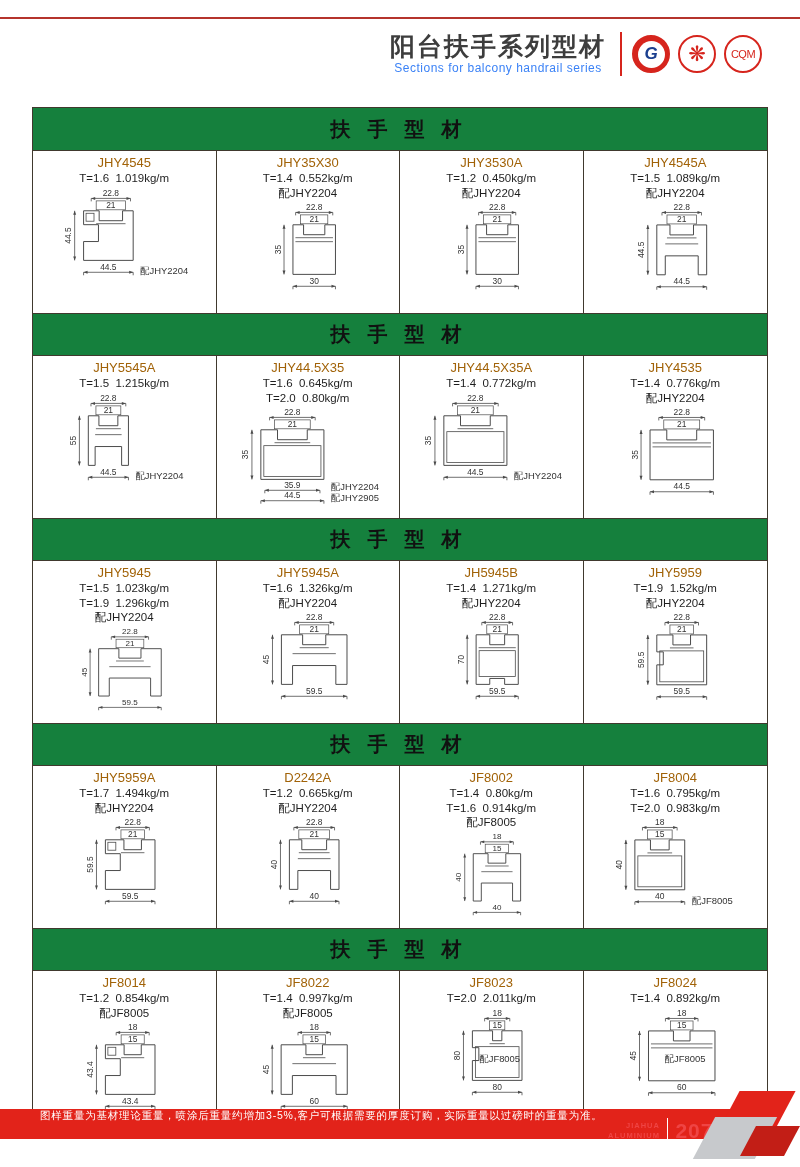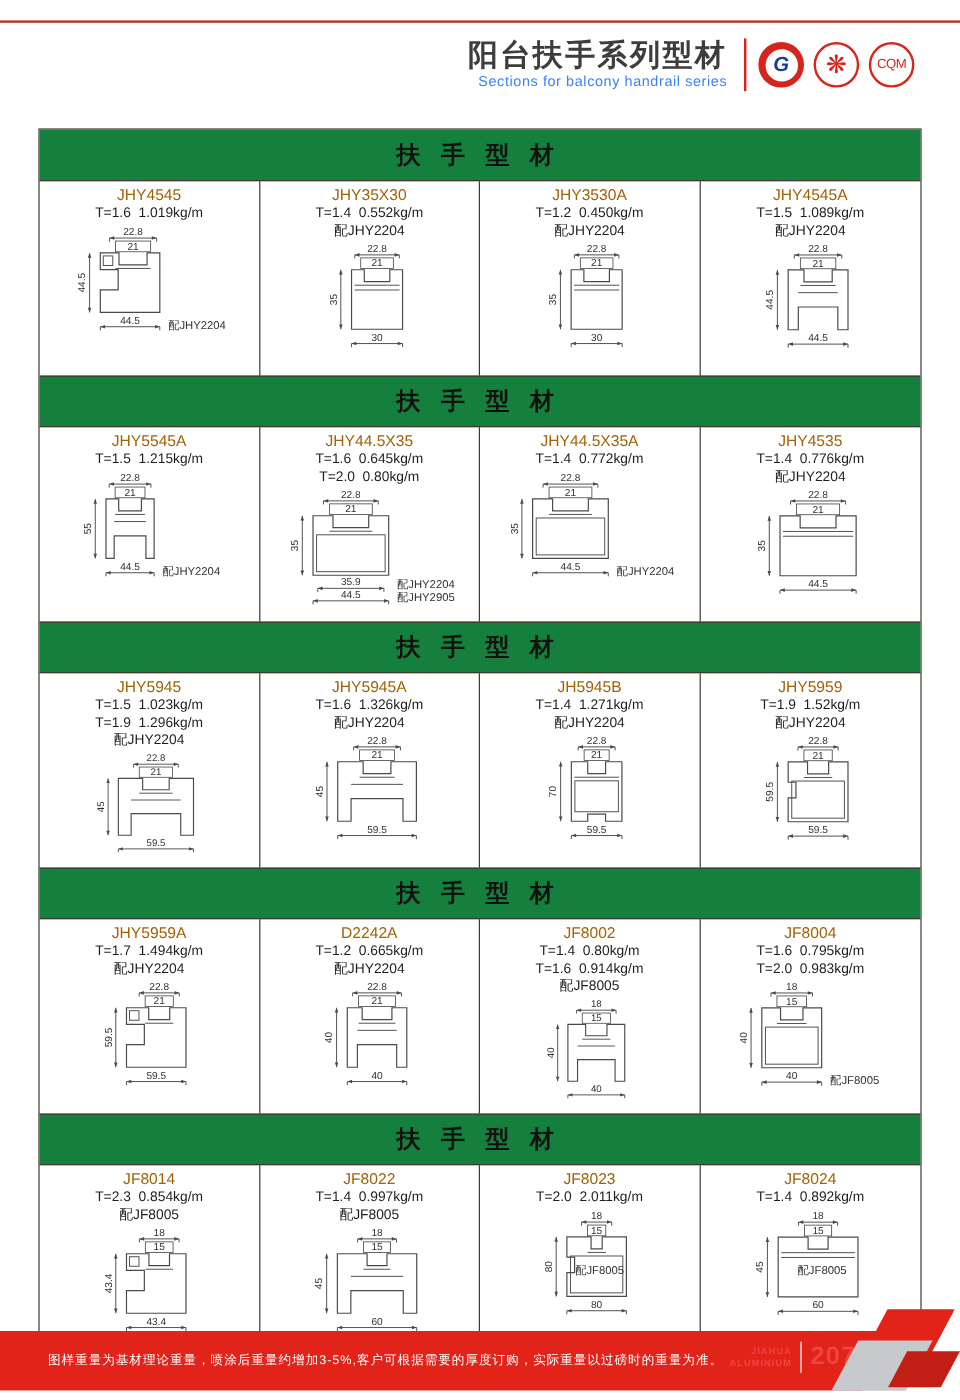--- a/index.html
+++ b/index.html
@@ -1,21 +1,21 @@
 <!DOCTYPE html>
 <html><head>
 <meta charset="utf-8">
 <style>
 *{margin:0;padding:0;box-sizing:border-box}
 html,body{width:800px;height:1167px;background:#fff;overflow:hidden;
  font-family:"Liberation Sans","DejaVu Sans",sans-serif;color:#222;position:relative}
 .topline{position:absolute;top:17px;left:0;width:800px;height:2px;background:#b5342c}
 
 .header{position:absolute;top:26px;left:0;width:800px;height:56px;display:flex;justify-content:flex-end;align-items:center;padding-right:38px}
-.titleblock{text-align:right;margin-right:12px}
+.titleblock{text-align:center;margin-right:12px}
 .title-cn{font-size:25px;font-weight:bold;color:#3d3d3d;letter-spacing:2px;line-height:1.05}
 .title-en{font-size:12px;color:#3b82f6;letter-spacing:.5px;margin-top:2px}
 .vdiv{width:2px;height:44px;background:#d6251d;margin:0 10px 0 2px}
 .logos{display:flex;gap:8px;align-items:center}
 .logo{width:38px;height:38px;border-radius:50%;display:flex;align-items:center;justify-content:center;border:2.5px solid #d6251d;background:#fff}
 .logo.gb{background:#d6251d}
 .logo.gb .in{width:27px;height:27px;border-radius:50%;background:#fff;display:flex;align-items:center;justify-content:center;font-weight:bold;font-style:italic;color:#1b3f8f;font-size:17px}
 .logo.seal{color:#d6251d;font-size:21px}
 .logo.cqm{color:#d6251d;font-weight:normal;font-size:11px;letter-spacing:-.5px}
 
@@ -23,22 +23,22 @@
 .banner{height:43px;background:#15803d;border-bottom:1px solid #40392e;display:flex;align-items:center;justify-content:center;
  font-size:20px;font-weight:bold;color:#111;letter-spacing:17px;padding-left:9px}
 .section + .section .banner{border-top:1px solid #40392e}
 .row{display:grid;grid-template-columns:repeat(4,1fr);height:162px}
 .cell{border-right:1px solid #40392e;display:flex;flex-direction:column;align-items:center;padding-top:4px;overflow:hidden}
 .cell:last-child{border-right:none}
 .model{font-size:13px;line-height:16px;color:#a16207}
 .spec{font-size:11.5px;line-height:14.5px;color:#1e1e1e;white-space:pre}
 .cell svg{flex:1 1 auto;min-height:0;width:100%}
 
-.band{position:absolute;left:0;top:1109px;width:742px;height:50px;background:#e2231a;
- clip-path:polygon(0 0,100% 0,96.8% 100%,0 100%);display:flex;align-items:center}
+.band{position:absolute;left:0;top:1109px;width:742px;height:30px;background:#e2231a;
+ clip-path:polygon(0 0,100% 0,96.8% 100%,0 100%);display:flex;align-items:flex-start}
 .band-note{color:#fff;font-size:10.5px;letter-spacing:.8px;margin-left:40px;white-space:nowrap}
 .brand{position:absolute;left:608px;top:1118px;display:flex;align-items:center;gap:7px;color:#ef4444}
 .brand-names{text-align:right;font-size:7.5px;font-weight:bold;letter-spacing:1px;line-height:1.3}
 .brand-div{width:1.5px;height:26px;background:#fff}
 .pagenum{font-size:21px;font-weight:bold;letter-spacing:1px}
 .sh{position:absolute;transform:skewX(-28deg)}
 .sh1{left:730px;top:1091px;width:56px;height:36px;background:#e2231a}
 .sh2{left:704px;top:1117px;width:62px;height:42px;background:#c7c9cc}
 .sh3{left:748px;top:1126px;width:44px;height:30px;background:#c21e16}
 </style>
@@ -592,21 +592,21 @@
             </g>
           </svg>
         </div>
       </div>
     </div>
     <div class="section">
       <div class="banner">扶手型材</div>
       <div class="row">
         <div class="cell">
           <div class="model">JF8014</div>
-          <div class="spec">T=2.3  0.854kg/m</div>
+          <div class="spec">T=1.2  0.854kg/m</div>
           <div class="spec">配JF8005</div>
           <svg viewBox="0 0 184 104" preserveAspectRatio="xMidYMin meet">
             <g transform="translate(73 25)">
               <path d="M0 0 H18.8594470046083 V10 H36.14055299539171 V0 H50 V50 H0 V31 H15 V14 H0 Z" fill="none" stroke="#4a4a4a" stroke-width="1"></path>
               <rect x="2.5" y="2.5" width="8" height="8" fill="none" stroke="#4a4a4a" stroke-width="0.8"></rect>
               <line x1="15.859447004608299" y1="13" x2="39.14055299539171" y2="13" stroke="#4a4a4a" stroke-width="0.8"></line>
               <text x="27.500000000000004" y="-15.5" text-anchor="middle" font-size="8.5" fill="#333" font-family="Liberation Sans, DejaVu Sans, sans-serif"></text>
               <line x1="10.859447004608297" y1="-12.5" x2="44.14055299539171" y2="-12.5" stroke="#4a4a4a" stroke-width="0.8"></line>
               <path d="M10.859447004608297 -12.5 l4 -1.5 v3 Z" fill="#4a4a4a"></path>
               <path d="M44.14055299539171 -12.5 l-4 -1.5 v3 Z" fill="#4a4a4a"></path>

